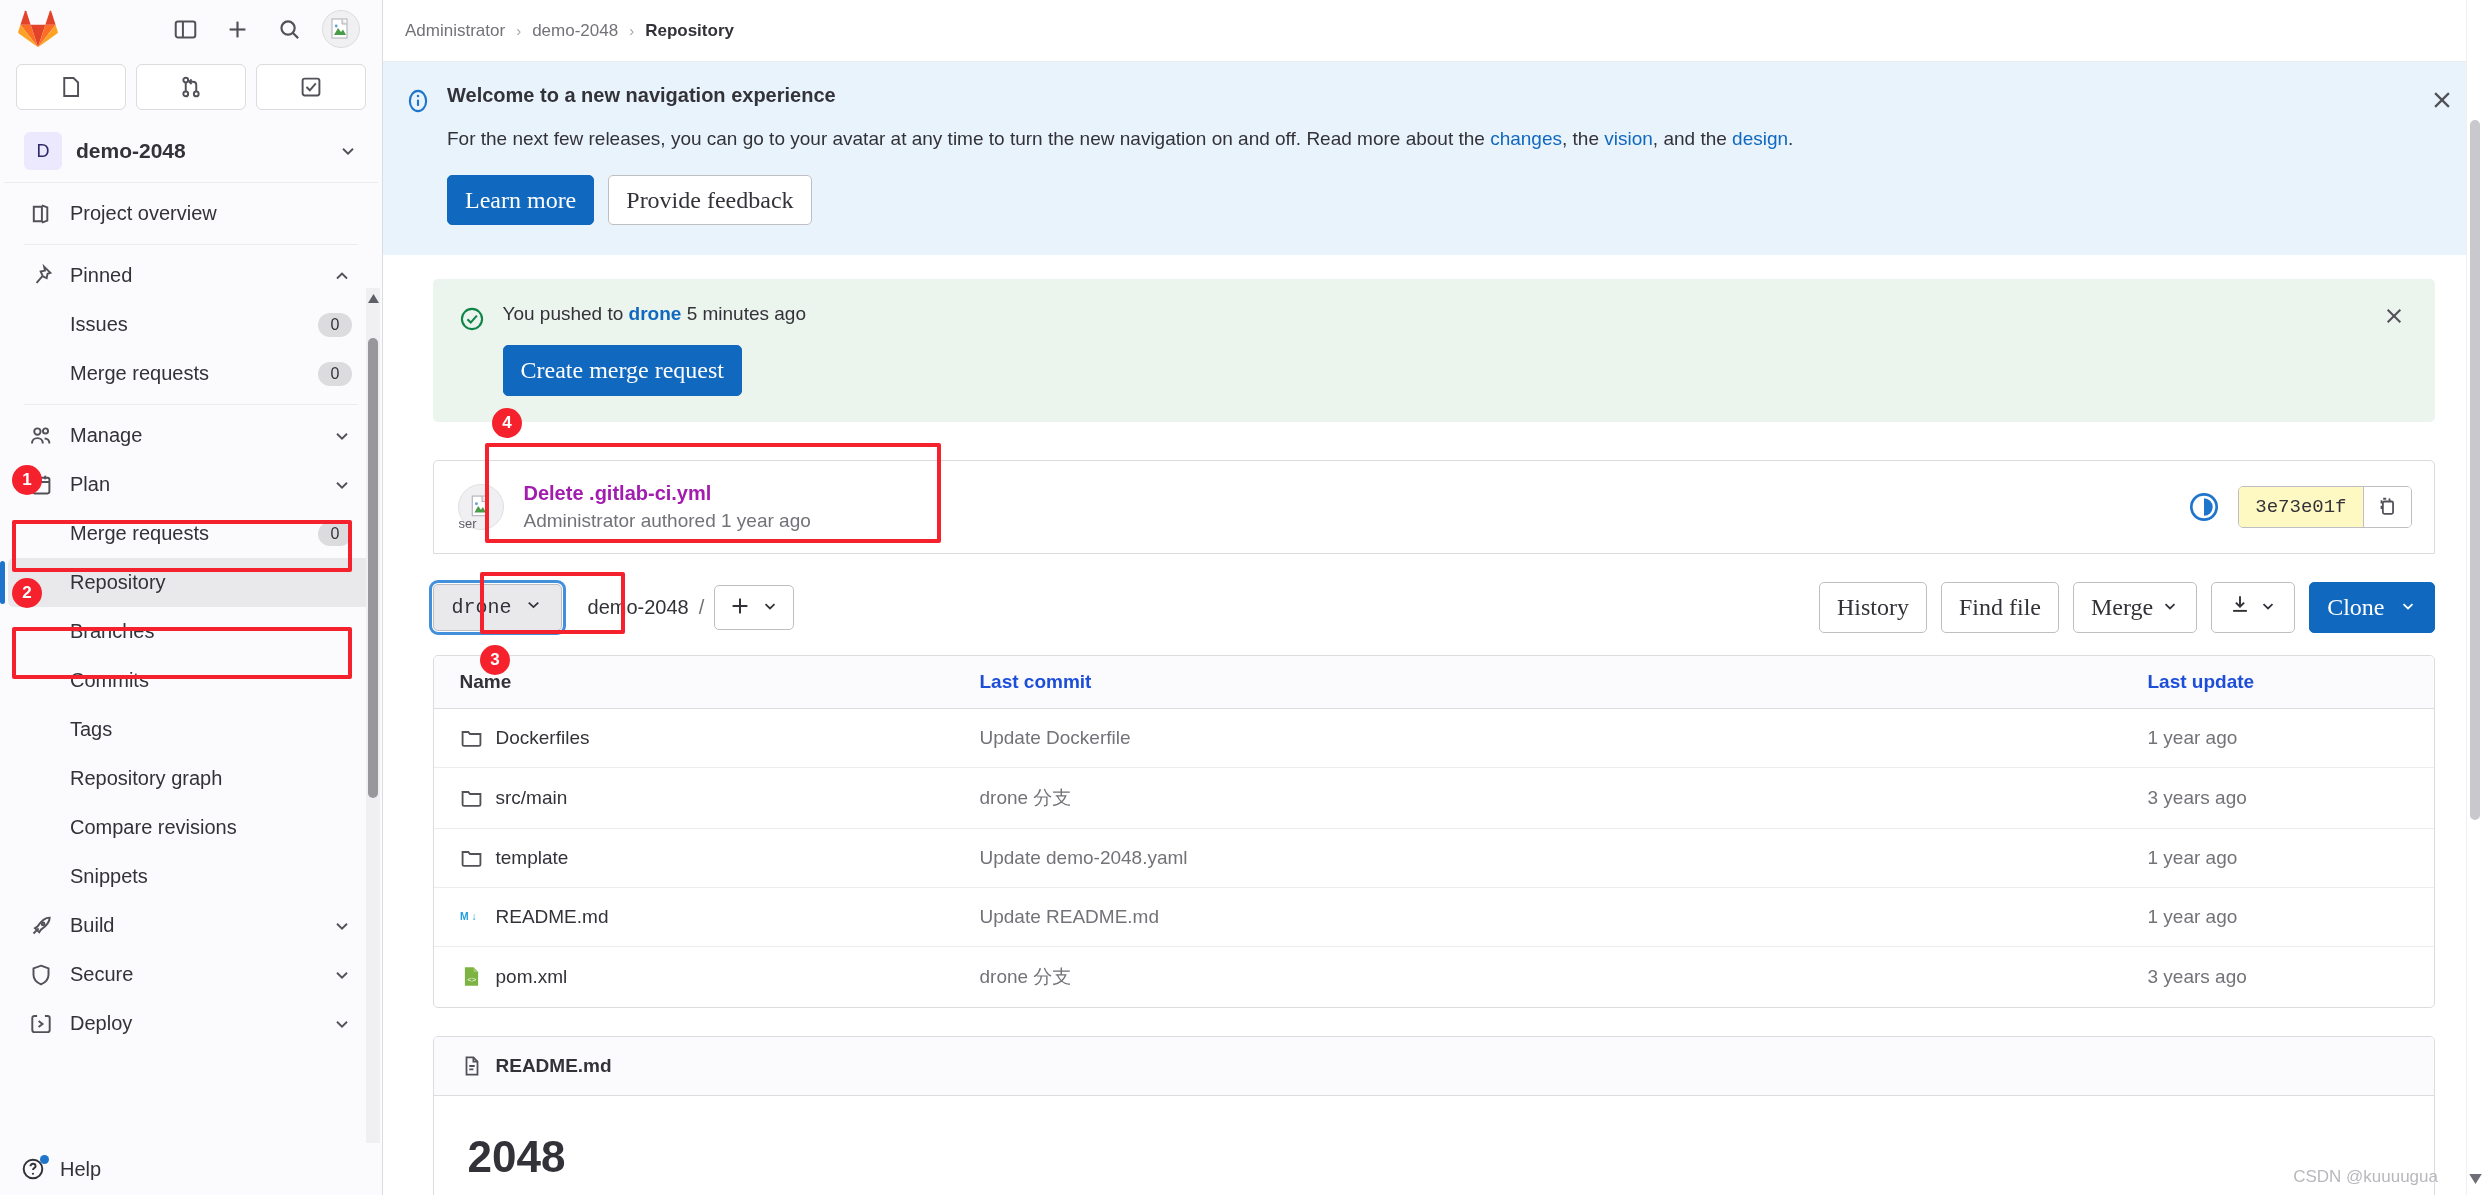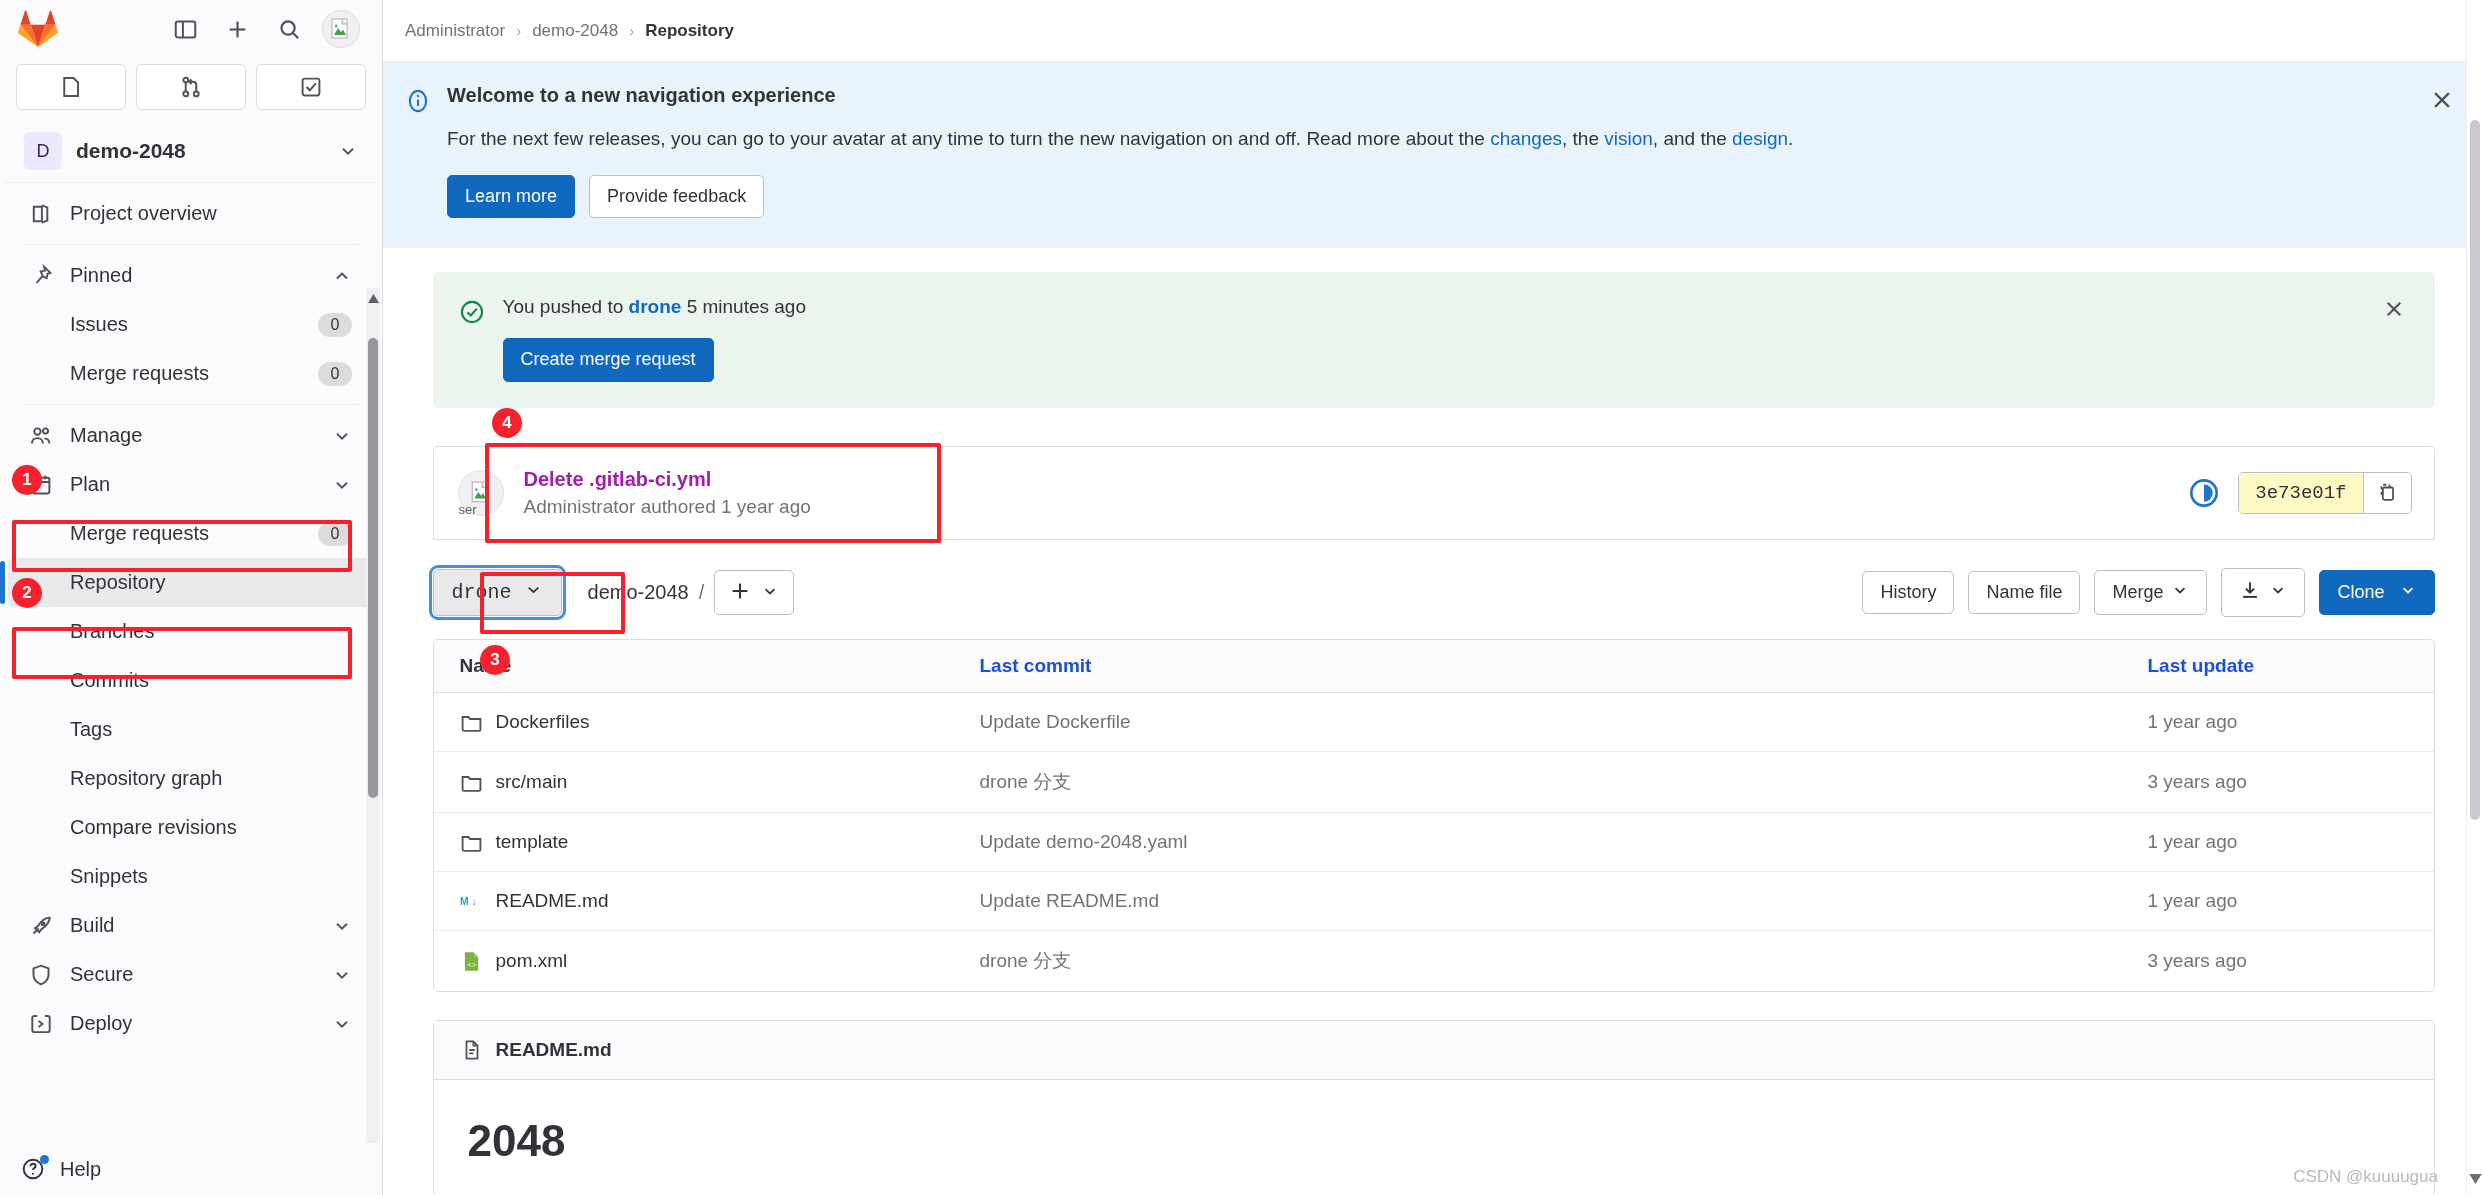--- a/index.html
+++ b/index.html
@@ -143,22 +143,22 @@
   .banner-actions { display: flex; gap: 14px; }
   .banner-close {
     position: absolute; right: 24px; top: 22px;
     width: 32px; height: 32px; display: flex; align-items: center; justify-content: center;
     color: #535158; cursor: pointer; border-radius: 4px;
   }
 
   
   .btn {
     border: 1px solid #bfbfc3; border-radius: 5px; background: #fff;
-    color: #333238; font-size: 18px; padding: 10px 17px;
-    font-family: Liberation Sans, sans-serif;
+    color: #333238; font-size: 24px; padding: 10px 17px;
+    font-family: Liberation Serif, serif;
     cursor: pointer; display: inline-flex; align-items: center; gap: 8px;
     line-height: 1.2;
     text-align: right;
   }
   .btn-primary {
     background: #1068bf; border-color: #1068bf; color: #fff;
   }
 
   
   .content {
@@ -672,21 +672,21 @@
             </span>
             <span>
               <svg width="18" height="18" viewBox="0 0 16 16" fill="none" stroke="currentColor" stroke-width="1.5">
                   <polyline points="4,6.4 8,10.2 12,6.4"></polyline>
                 </svg>
             </span>
           </button>
 
           <div class="toolbar-right">
             <button class="btn">History</button>
-            <button class="btn">Name file</button>
+            <button class="btn">Find file</button>
             <button class="btn">
               <span>Merge</span>
               <span>
                 <svg width="18" height="18" viewBox="0 0 16 16" fill="none" stroke="currentColor" stroke-width="1.5">
                     <polyline points="4,6.4 8,10.2 12,6.4"></polyline>
                   </svg>
               </span>
             </button>
             <button class="btn">
               <span>

